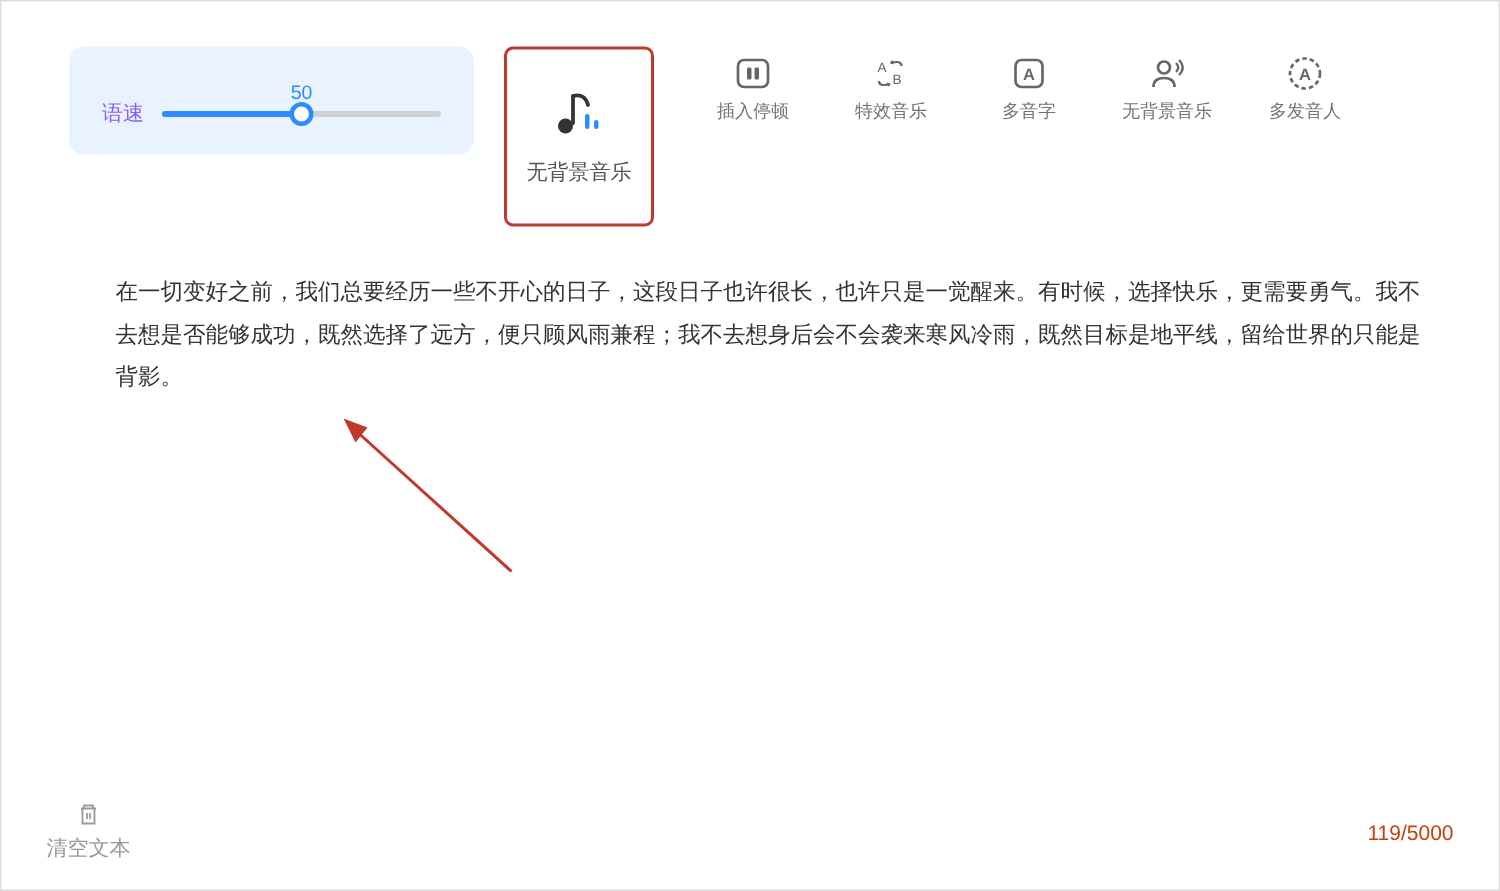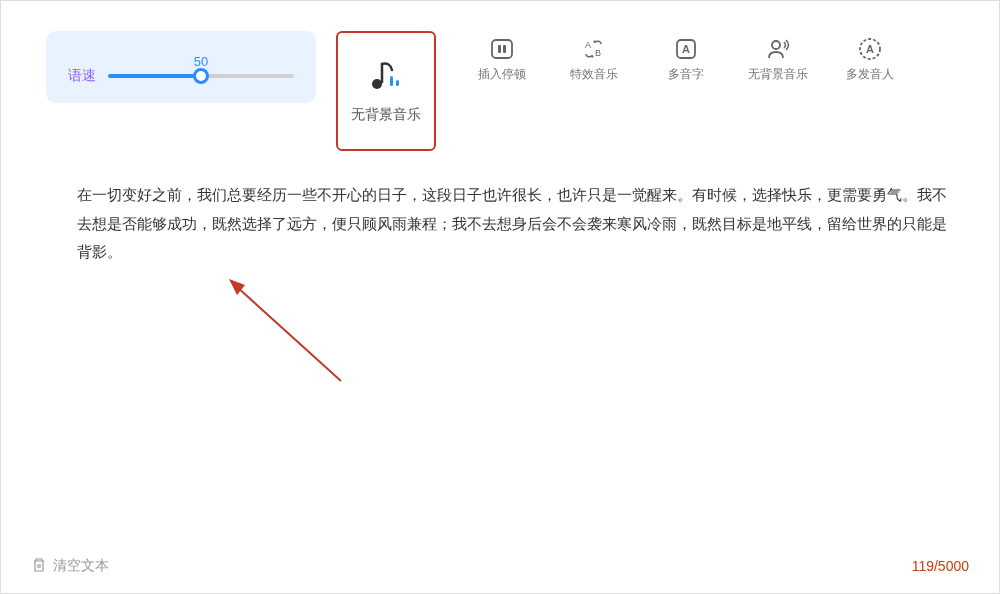--- a/index.html
+++ b/index.html
@@ -30,21 +30,21 @@
     .tools-grid { display: grid; grid-template-columns: repeat(5, 92px); grid-template-rows: repeat(2, 56px); gap: 6px 0; }
     .tool-item { display: flex; flex-direction: column; align-items: center; justify-content: center; gap: 4px; cursor: pointer; }
     .tool-icon { width: 26px; height: 26px; display: flex; align-items: center; justify-content: center; }
     .tool-label { font-size: 12px; color: #737373; }
     
     .text-area { padding: 30px 50px 0 76px; font-size: 15px; color: #333; line-height: 1.9; position: relative; }
     
     .arrow-annotation { position: absolute; top: 270px; left: 220px; width: 130px; height: 120px; pointer-events: none; }
     
     .bottom-bar { position: absolute; bottom: 18px; left: 0; right: 0; padding: 0 30px; display: flex; align-items: center; justify-content: space-between; }
-    .clear-btn { display: flex; gap: 6px; color: #999; font-size: 14px; cursor: pointer; }
+    .clear-btn { display: flex; align-items: center; gap: 6px; color: #999; font-size: 14px; cursor: pointer; flex-direction: column; }
     .char-count { color: #c2410c; font-size: 14px; }
     
     svg { display: block; }
   </style>
 </head>
 <body>
 
 <div class="top-section">
   <div class="voice-card">
     <div class="slider-row">

